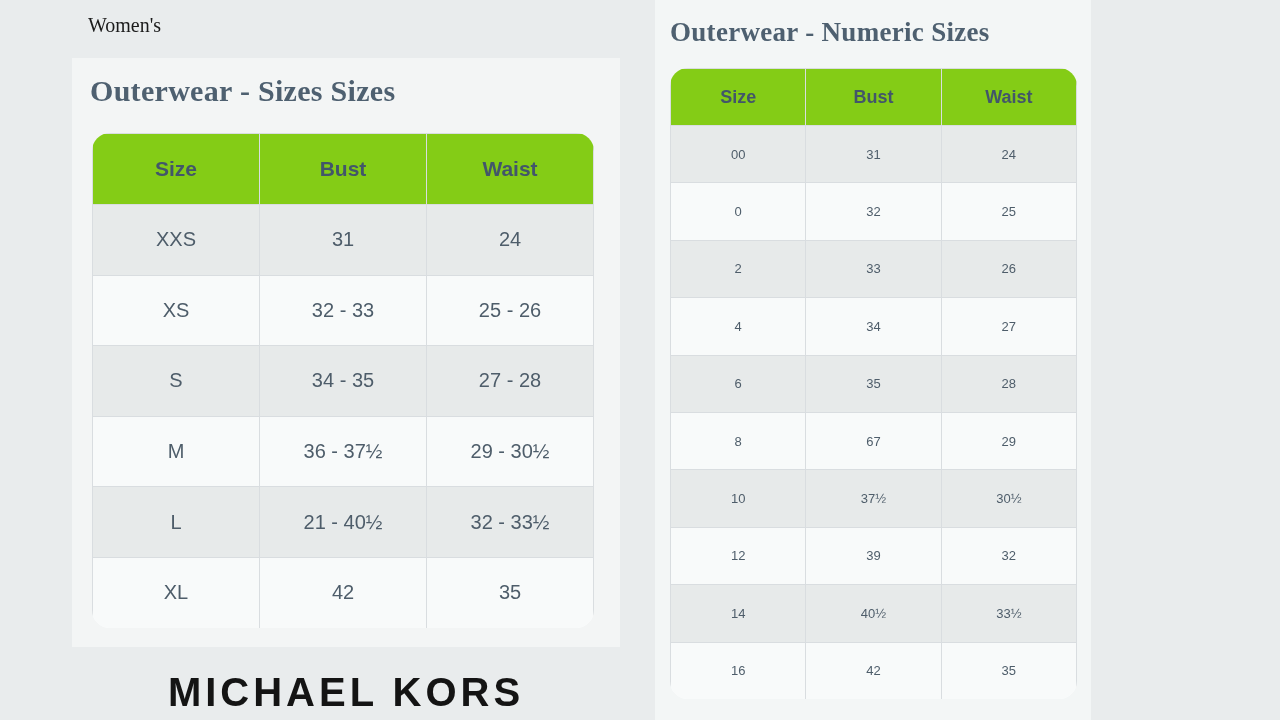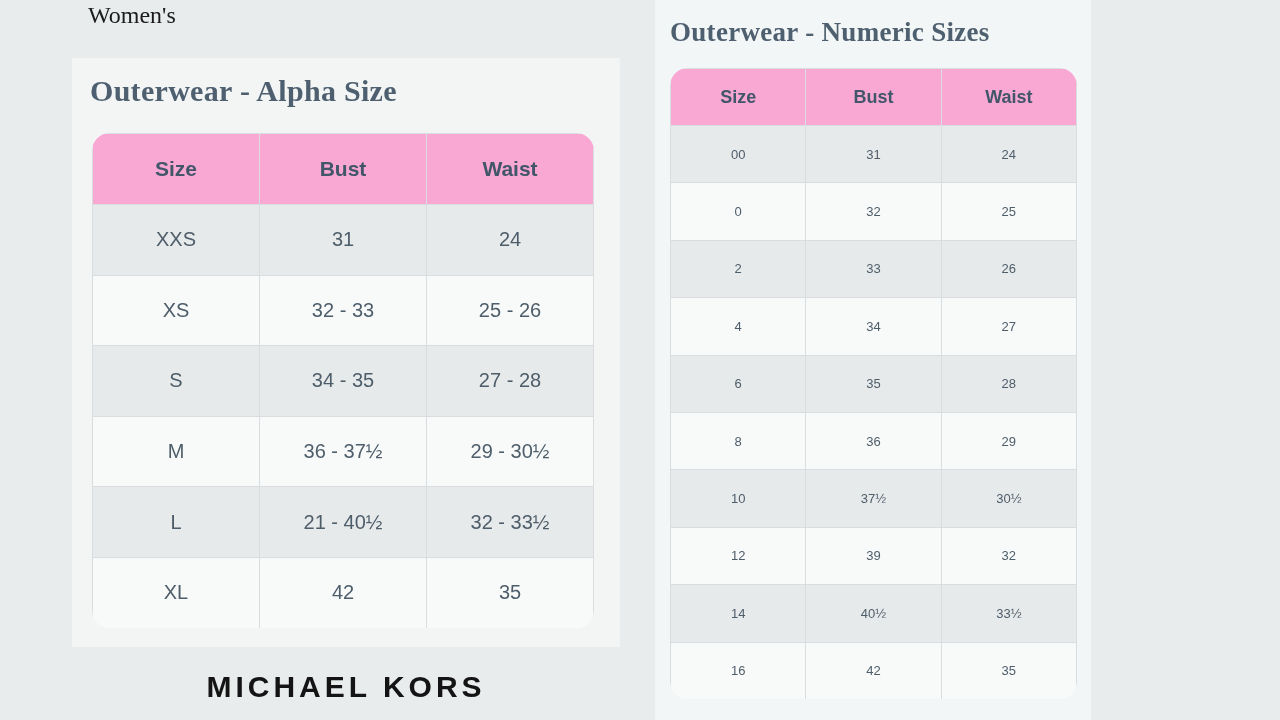--- a/index.html
+++ b/index.html
@@ -7,23 +7,23 @@
     width: 1280px; height: 720px;
     background: #e9eced;
     font-family: "Liberation Sans", sans-serif;
     position: relative;
     overflow: hidden;
   }
 
   
   .women-label {
     position: absolute;
-    left: 88px; top: 2px;
+    left: 88px; top: 14px;
     font-family: "Liberation Serif", serif;
-    font-size: 24px;
+    font-size: 20px;
     color: #1b1b1b;
   }
 
   .alpha-card {
     position: absolute;
     left: 72px; top: 58px;
     width: 548px; height: 589px;
     background: #f3f5f5;
     box-sizing: border-box;
   }
@@ -56,21 +56,21 @@
     width: 100%;
     border-collapse: collapse;
     table-layout: fixed;
   }
   table.size-table th, table.size-table td {
     border: 1px solid #d9dde0;
     text-align: center;
     vertical-align: middle;
     padding: 0;
   }
-  table.size-table thead tr { background: #f9a8d4; }
+  table.size-table thead tr { background: #84cc16; }
   table.size-table tbody tr:nth-child(odd)  { background: #e7eaea; }
   table.size-table tbody tr:nth-child(even) { background: #f8fafa; }
 
   table.size-table th {
     font-weight: bold;
     color: #42566a;
   }
   table.size-table td { color: #4e5d6a; }
 
   .alpha  thead tr { height: 71px; }
@@ -78,21 +78,21 @@
   .alpha  th { font-size: 21px; }
   .alpha  td { font-size: 20px; }
 
   .brand {
     position: absolute;
     left: 72px; top: 670px;
     width: 548px;
     text-align: center;
     font-family: "Liberation Sans", sans-serif;
     font-weight: bold;
-    font-size: 30px;
+    font-size: 40px;
     letter-spacing: 4px;
     color: #141414;
     white-space: nowrap;
   }
 
   
   .numeric-panel {
     position: absolute;
     left: 655px; top: 0;
     width: 436px; height: 720px;
@@ -114,21 +114,21 @@
   .numeric td { font-size: 13px; }
 </style>
 </head>
 <body>
 
 <div class="page">
 
   <div class="women-label">Women's</div>
 
   <section class="alpha-card">
-    <h2 class="card-title alpha-title">Outerwear - Alpha Size</h2>
+    <h2 class="card-title alpha-title">Outerwear - Sizes Sizes</h2>
 
     <div class="table-wrap alpha-table-wrap">
       <table class="size-table alpha">
         <thead>
           <tr>
             <th>Size</th>
             <th>Bust</th>
             <th>Waist</th>
           </tr>
         </thead>
@@ -203,21 +203,21 @@
               <td>34</td>
               <td>27</td>
             </tr>
             <tr>
               <td>6</td>
               <td>35</td>
               <td>28</td>
             </tr>
             <tr>
               <td>8</td>
-              <td>36</td>
+              <td>67</td>
               <td>29</td>
             </tr>
             <tr>
               <td>10</td>
               <td>37½</td>
               <td>30½</td>
             </tr>
             <tr>
               <td>12</td>
               <td>39</td>

